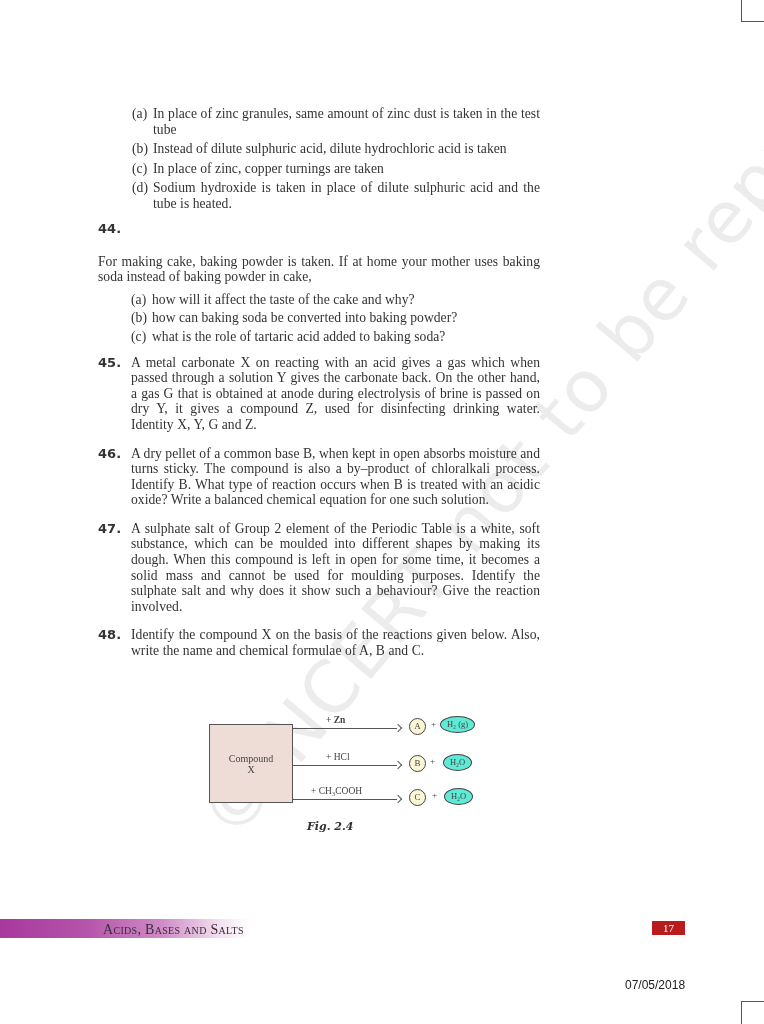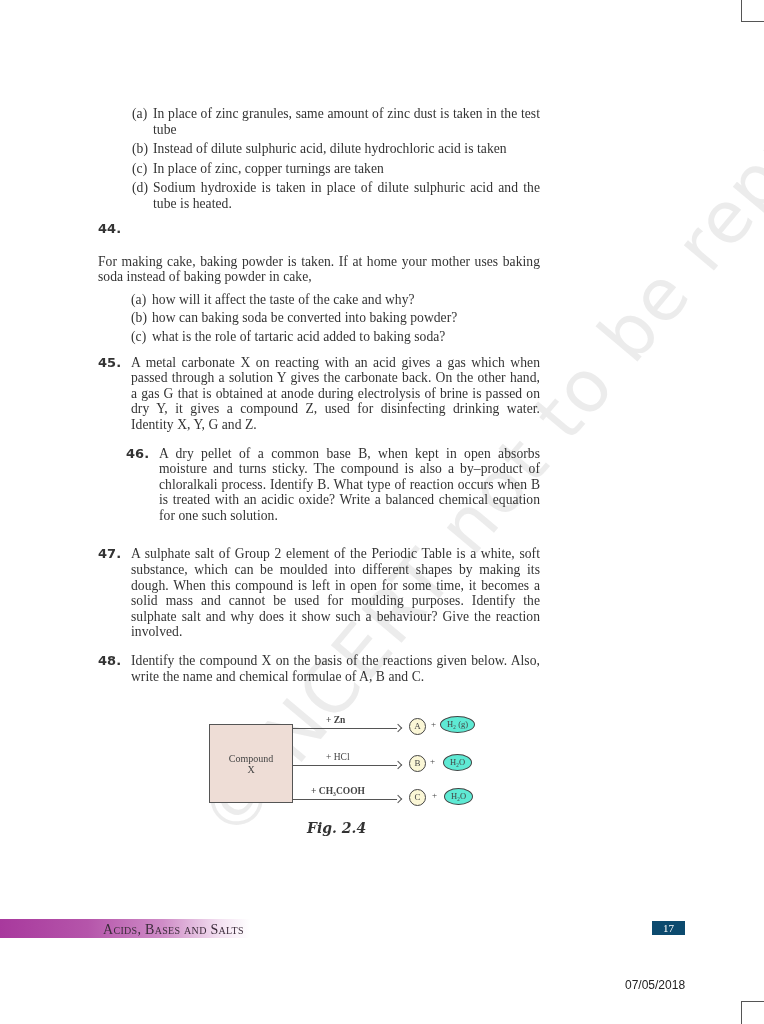--- a/index.html
+++ b/index.html
@@ -171,21 +171,21 @@
       font-size: 9px;
       color: #444;
     }
     .fig-caption {
       position: absolute;
       left: 307px;
       top: 820px;
       font-family: "DejaVu Serif", serif;
       font-weight: bold;
       font-style: italic;
-      font-size: 14px;
+      font-size: 11px;
       color: #333;
     }
 
     
     .watermark {
       position: absolute;
       left: 100px;
       top: 540px;
       width: 640px;
       transform: rotate(-50deg);
@@ -216,21 +216,21 @@
       color: #3b2b3a;
       font-variant: small-caps;
       letter-spacing: 0.3px;
     }
     .page-badge {
       position: absolute;
       left: 652px;
       top: 921px;
       width: 33px;
       height: 14px;
-      background: #0c4a6e;
+      background: #b91c1c;
       color: #ffffff;
       font-family: "Liberation Serif", serif;
       font-size: 11px;
       line-height: 14px;
       text-align: center;
     }
     .date-stamp {
       position: absolute;
       left: 625px;
       top: 978px;
@@ -283,26 +283,26 @@
       <span class="sub-label">(c)</span>
       <span class="sub-text">what is the role of tartaric acid added to baking soda?</span>
     </li>
   </ul>
 
   <div class="question" style="margin-top:10px;">
     <span class="q-num">45.</span>
     <span class="q-body">A metal carbonate X on reacting with an acid gives a gas which when passed  through a solution Y gives the carbonate back. On the other hand, a gas G that is obtained at anode during electrolysis of brine is passed on dry Y, it gives a compound Z, used for disinfecting drinking water. Identity X, Y, G and Z.</span>
   </div>
 
-  <div class="question" style="margin-top:13px;margin-left:28px;">
+  <div class="question" style="margin-top:13px;">
     <span class="q-num">46.</span>
     <span class="q-body">A dry pellet of a common base B, when kept in open absorbs moisture and turns sticky. The compound is also a by–product of chloralkali process. Identify B. What type of reaction occurs when B is treated with an acidic oxide? Write a balanced chemical equation for one such solution.</span>
   </div>
 
-  <div class="question" style="margin-top:23px;">
+  <div class="question" style="margin-top:13px;">
     <span class="q-num">47.</span>
     <span class="q-body">A sulphate salt of Group 2 element of the Periodic Table is a white, soft substance, which can be moulded into different shapes by making its dough. When this compound is left in open for some time, it becomes a solid mass and cannot be used for moulding purposes. Identify the sulphate salt and why does it show such a behaviour? Give the reaction involved.</span>
   </div>
 
   <div class="question" style="margin-top:13px;">
     <span class="q-num">48.</span>
     <span class="q-body">Identify the compound X on the basis of the reactions given below. Also, write the name and  chemical formulae of A, B and C.</span>
   </div>
 </div>
 
@@ -317,21 +317,21 @@
   <div class="prod-circle" style="left:409px; top:718px;">A</div>
   <div class="plus" style="left:431px; top:719px;">+</div>
   <div class="prod-oval" style="left:440px; top:716px; width:35px;">H₂ (g)</div>
 
   <div class="reagent" style="left:326px; top:752px;">+  HCl</div>
   <div class="arrow" style="top:765px;"></div>
   <div class="prod-circle" style="left:409px; top:755px;">B</div>
   <div class="plus" style="left:430px; top:756px;">+</div>
   <div class="prod-oval" style="left:443px; top:754px; width:29px;">H₂O</div>
 
-  <div class="reagent" style="left:311px; top:786px;font-weight:bold;">+  CH₃COOH</div>
+  <div class="reagent" style="left:311px; top:786px;">+  CH₃COOH</div>
   <div class="arrow" style="top:799px;"></div>
   <div class="prod-circle" style="left:409px; top:789px;">C</div>
   <div class="plus" style="left:432px; top:790px;">+</div>
   <div class="prod-oval" style="left:444px; top:788px; width:29px;">H₂O</div>
 
   <div class="fig-caption">Fig. 2.4</div>
 </div>
 
 <div class="footer-band"></div>
 <div class="footer-title">Acids, Bases and Salts</div>

